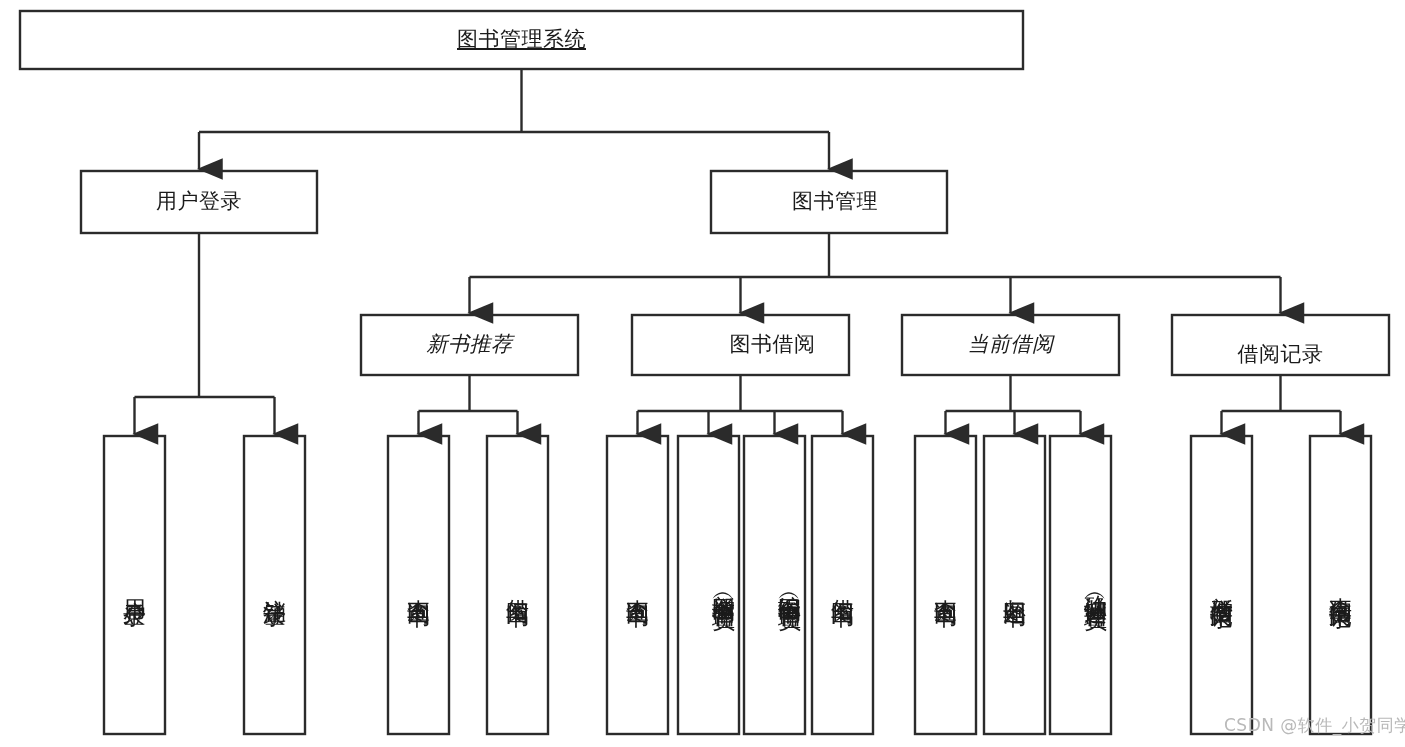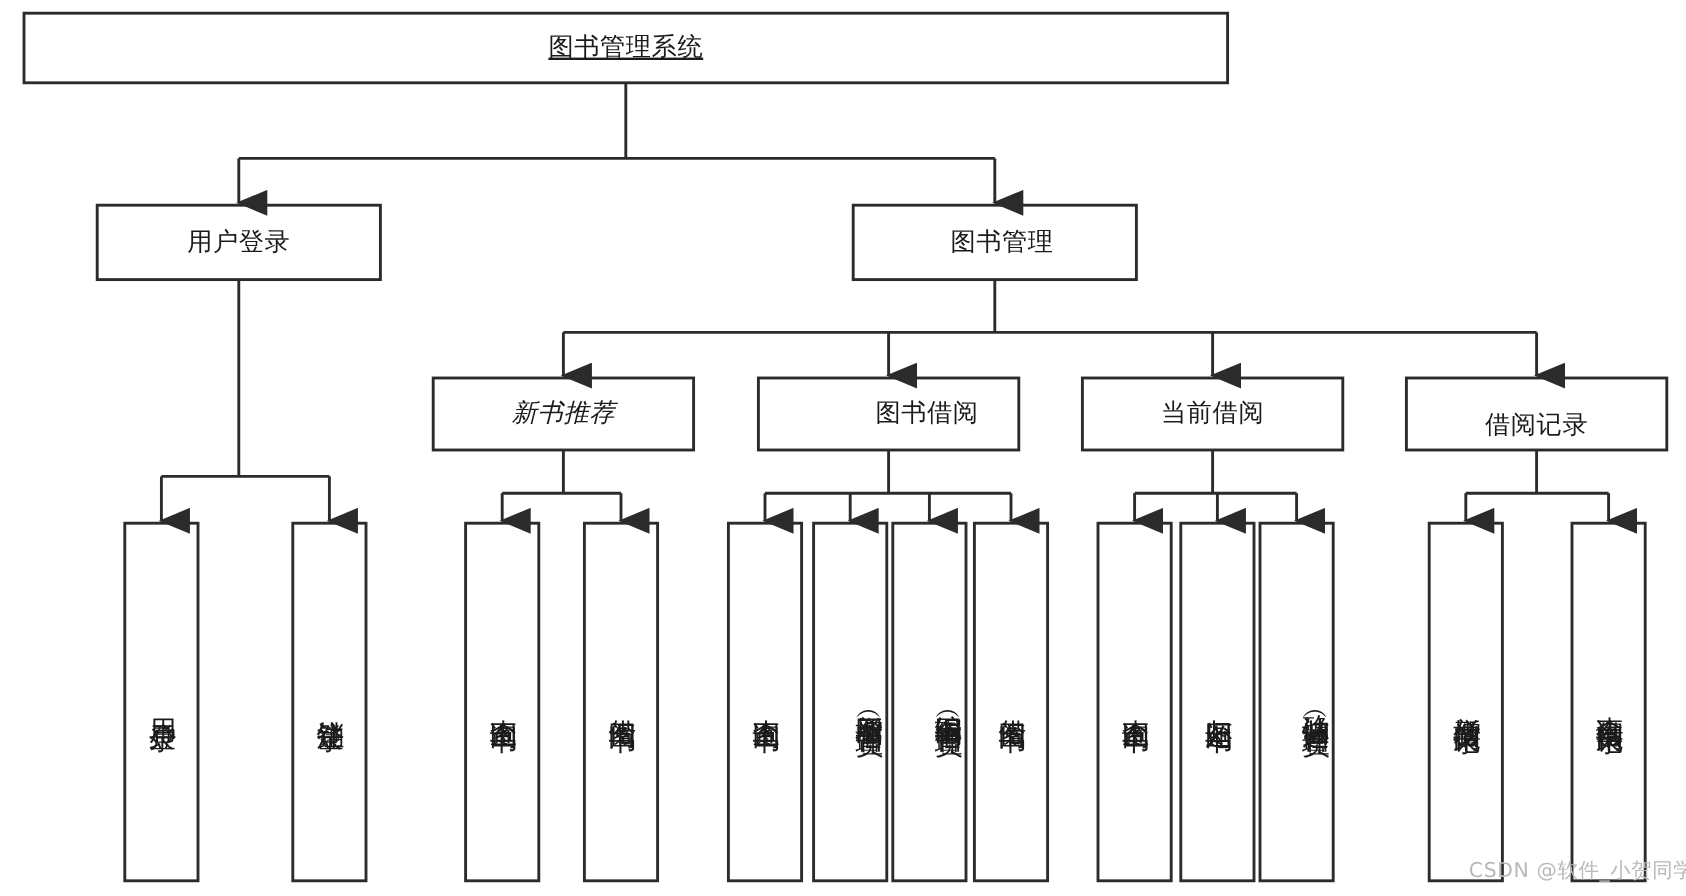--- a/index.html
+++ b/index.html
@@ -149,21 +149,21 @@
         <path d="M 1340.5 411 L 1340.5 434" class="connector" marker-end="url(#arrow)"></path>
       </g>
   </svg>
 
   <div id="labels">
       <div class="label-h" style="left: 20px; top: 11px; width: 1003px; height: 58px; text-decoration: underline;">图书管理系统</div>
       <div class="label-h" style="left: 81px; top: 171px; width: 236px; height: 62px;">用户登录</div>
       <div class="label-h" style="left: 711px; top: 171px; width: 248px; height: 62px;">图书管理</div>
       <div class="label-h" style="left: 361px; top: 315px; width: 217px; height: 60px; font-style: italic;">新书推荐</div>
       <div class="label-h" style="left: 632px; top: 315px; width: 217px; height: 60px; margin-left: 32px;">图书借阅</div>
-      <div class="label-h" style="left: 902px; top: 315px; width: 217px; height: 60px;">当前借阅</div>
+      <div class="label-h" style="left: 902px; top: 315px; width: 217px; height: 60px; font-style: italic;">当前借阅</div>
       <div class="label-h" style="left: 1172px; top: 325px; width: 217px; height: 60px;">借阅记录</div>
       <div class="label-v centered" style="left: 106px; top: 436px; width: 57px; height: 298px;">用户登录</div>
       <div class="label-v centered" style="left: 246px; top: 436px; width: 57px; height: 298px;">注销登录</div>
       <div class="label-v centered" style="left: 390px; top: 436px; width: 57px; height: 298px;">查询图书</div>
       <div class="label-v centered" style="left: 489px; top: 436px; width: 57px; height: 298px;">借阅图书</div>
       <div class="label-v centered" style="left: 609px; top: 436px; width: 57px; height: 298px;">查询图书</div>
       <div class="label-v" style="left: 680px; top: 442px; width: 57px; height: 288px;">新增图书（管理员）</div>
       <div class="label-v" style="left: 746px; top: 442px; width: 57px; height: 288px;">编辑图书（管理员）</div>
       <div class="label-v centered" style="left: 814px; top: 436px; width: 57px; height: 298px;">借阅图书</div>
       <div class="label-v centered" style="left: 917px; top: 436px; width: 57px; height: 298px;">查询图书</div>

